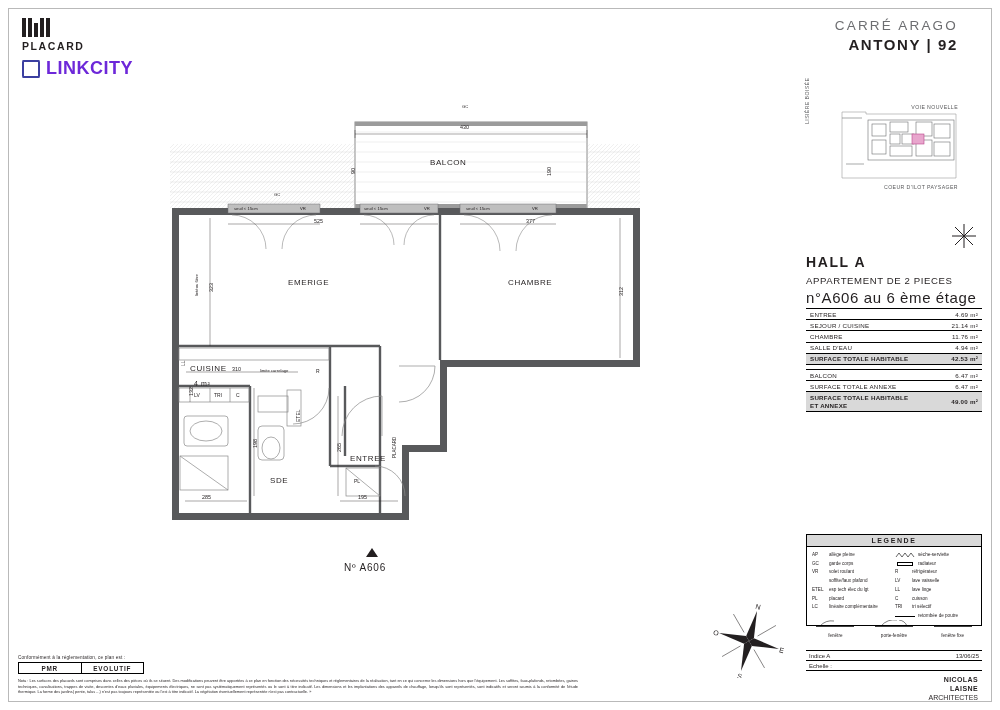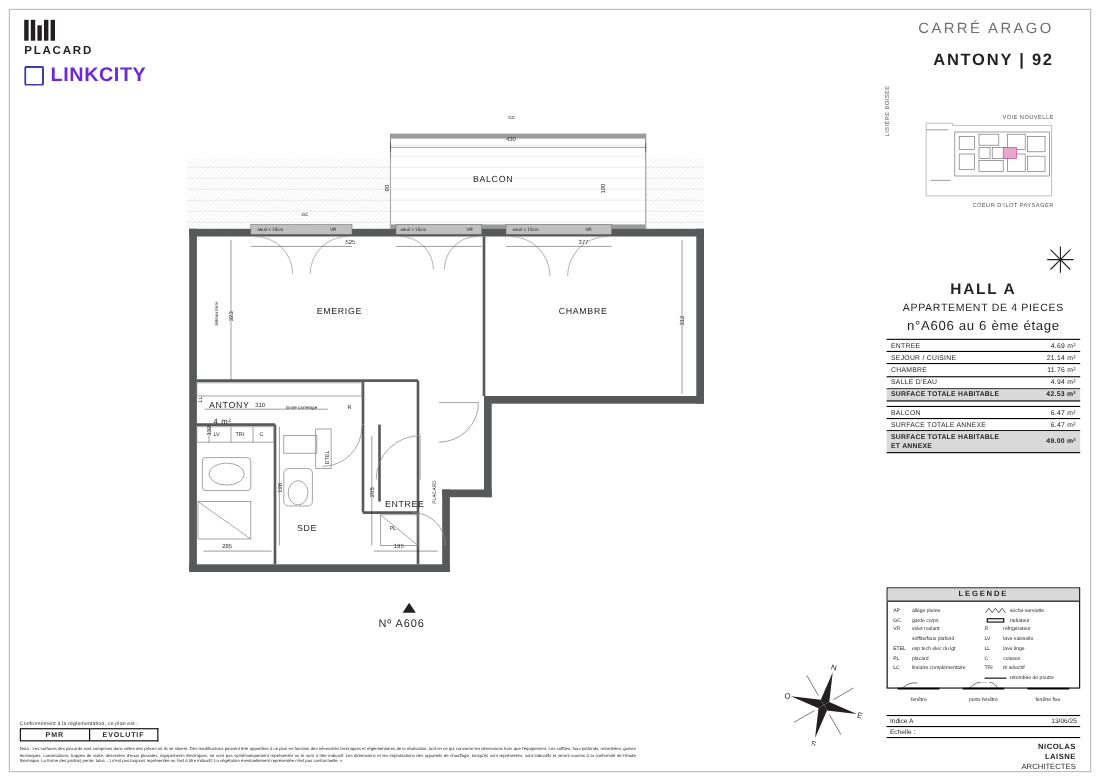--- a/index.html
+++ b/index.html
@@ -31,37 +31,37 @@
   .logo-linkcity { position:absolute; left:22px; top:58px; display:flex; align-items:center; }
   .logo-linkcity .mark { width:18px; height:18px; position:relative; margin-right:6px; }
   .logo-linkcity .mark span { position:absolute; border:2.4px solid #3b3fa0; border-radius:2px; }
   .logo-linkcity .mark span.a { left:0; top:0; width:11px; height:18px; border-right:none; }
   .logo-linkcity .mark span.b { left:7px; top:0; width:11px; height:18px; border-left:none; }
   .logo-linkcity .txt { font-size:18px; font-weight:bold; color:#6d28d9; letter-spacing:0.5px; }
 
   
   .title-block { position:absolute; right:42px; top:18px; text-align:right; }
   .title-block .t1 { font-size:13.5px; letter-spacing:2.2px; color:#6d6e71; }
-  .title-block .t2 { font-size:15px; letter-spacing:1.6px; font-weight:bold; color:#231f20; margin-top:13px; }
+  .title-block .t2 { font-size:15px; letter-spacing:1.6px; font-weight:bold; color:#231f20; margin-top:3px; }
 
   
   .locator { position:absolute; left:806px; top:104px; width:158px; height:86px; }
   .loc-label { position:absolute; right:6px; top:0px; font-size:5.2px; letter-spacing:.4px; color:#58595b; }
   .loc-bottom { position:absolute; right:6px; bottom:0px; font-size:5.2px; letter-spacing:.4px; color:#58595b; }
   .loc-left { position:absolute; left:-2px; top:20px; font-size:5.2px; letter-spacing:.4px; color:#58595b;
               transform:rotate(-90deg); transform-origin:left top; white-space:nowrap;}
   .loc-svg { position:absolute; left:0; top:0; }
 
   .compass-small { position:absolute; left:950px; top:222px; width:28px; height:28px; }
 
   
-  .hall { position:absolute; left:806px; top:254px; width:176px; text-align:center; }
+  .hall { position:absolute; left:806px; top:254px; width:176px; text-align:left; }
   .hall .h1 { font-size:14px; font-weight:bold; letter-spacing:1.6px; }
   .hall .h2 { font-size:9.6px; letter-spacing:.6px; margin-top:5px; }
-  .hall .h3 { font-size:12px; letter-spacing:.6px; margin-top:3px; }
+  .hall .h3 { font-size:15px; letter-spacing:.6px; margin-top:3px; }
 
   
   .surfaces { position:absolute; left:806px; top:308px; width:176px; font-size:6.2px; letter-spacing:.25px; }
   .surfaces .row { display:flex; justify-content:space-between; align-items:center;
                    padding:1.6px 4px; border-bottom:.6px solid #000; }
   .surfaces .row.first { border-top:.6px solid #000; }
   .surfaces .row.hl { background:#d9d9d9; font-weight:bold; }
   .surfaces .row .lab { white-space:nowrap; }
   .surfaces .row .val { white-space:nowrap; }
   .surfaces .spacer { height:4px; }
@@ -173,21 +173,21 @@
   <g stroke="#231f20" stroke-width="1">
     <line x1="14" y1="2" x2="14" y2="26"></line>
     <line x1="2" y1="14" x2="26" y2="14"></line>
     <line x1="5" y1="5" x2="23" y2="23"></line>
     <line x1="23" y1="5" x2="5" y2="23"></line>
   </g>
 </svg>
 
 <div class="hall">
   <div class="h1">HALL  A</div>
-  <div class="h2">APPARTEMENT DE  4 PIECES</div>
+  <div class="h2">APPARTEMENT DE  2 PIECES</div>
   <div class="h3">n°A606   au  6 ème étage</div>
 </div>
 
 <div class="surfaces">
   <div class="row first">
     <span class="lab">ENTREE</span>
     <span class="val">4.69 m²</span>
   </div>
   <div class="row">
     <span class="lab">SEJOUR / CUISINE</span>
@@ -517,21 +517,21 @@
 
     <g stroke="#d0d0d0" stroke-width="0.4">
       <line x1="437" y1="48" x2="437" y2="112"></line>
       <line x1="205" y1="48" x2="205" y2="112"></line>
     </g>
   </svg>
 
   <div class="lbl" style="left:138px; top:182px;">EMERIGE</div>
   <div class="lbl" style="left:358px; top:182px;">CHAMBRE</div>
   <div class="lbl" style="left:280px; top:62px;">BALCON</div>
-  <div class="lbl" style="left:40px; top:268px;">ANTONY</div>
+  <div class="lbl" style="left:40px; top:268px;">CUISINE</div>
   <div class="lbl" style="left:44px; top:284px; font-size:7px;">4 m²</div>
   <div class="lbl" style="left:200px; top:358px;">ENTREE</div>
   <div class="lbl" style="left:120px; top:380px;">SDE</div>
 
   <div class="dim" style="left:310px; top:28px;">430</div>
   <div class="tiny" style="left:312px; top:8px;">GC</div>
   <div class="tiny" style="left:124px; top:96px;">GC</div>
   <div class="dim vert" style="left:200px; top:78px; transform:rotate(-90deg);">90</div>
   <div class="dim vert" style="left:396px; top:80px; transform:rotate(-90deg);">190</div>
 

